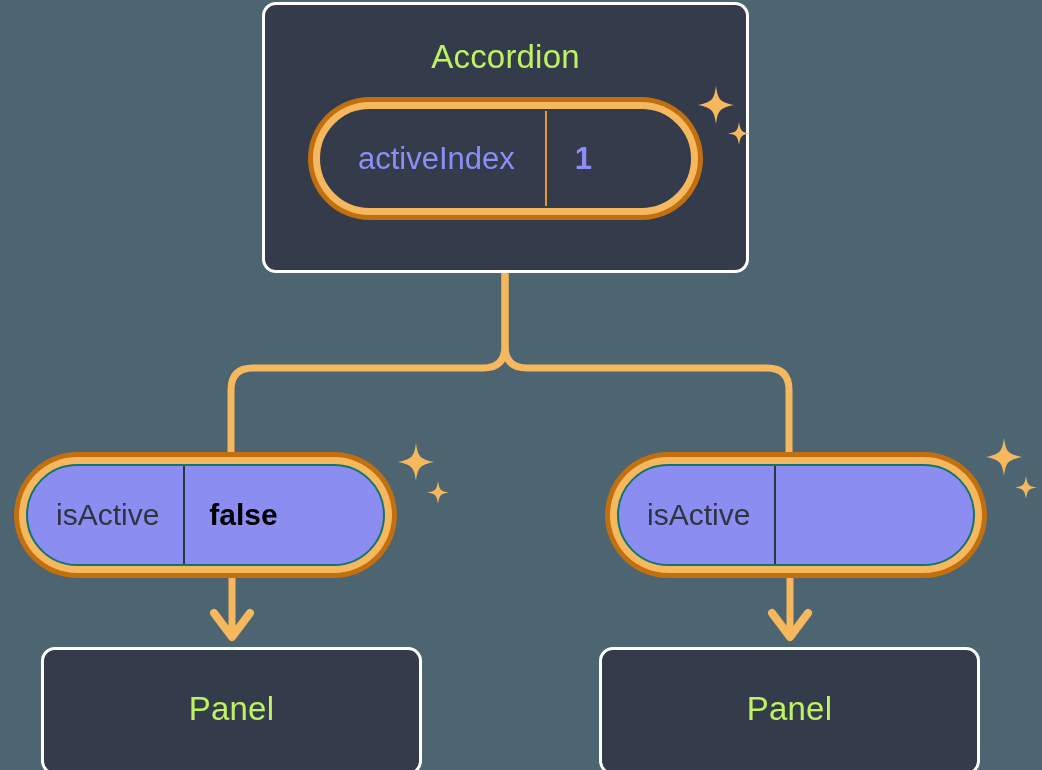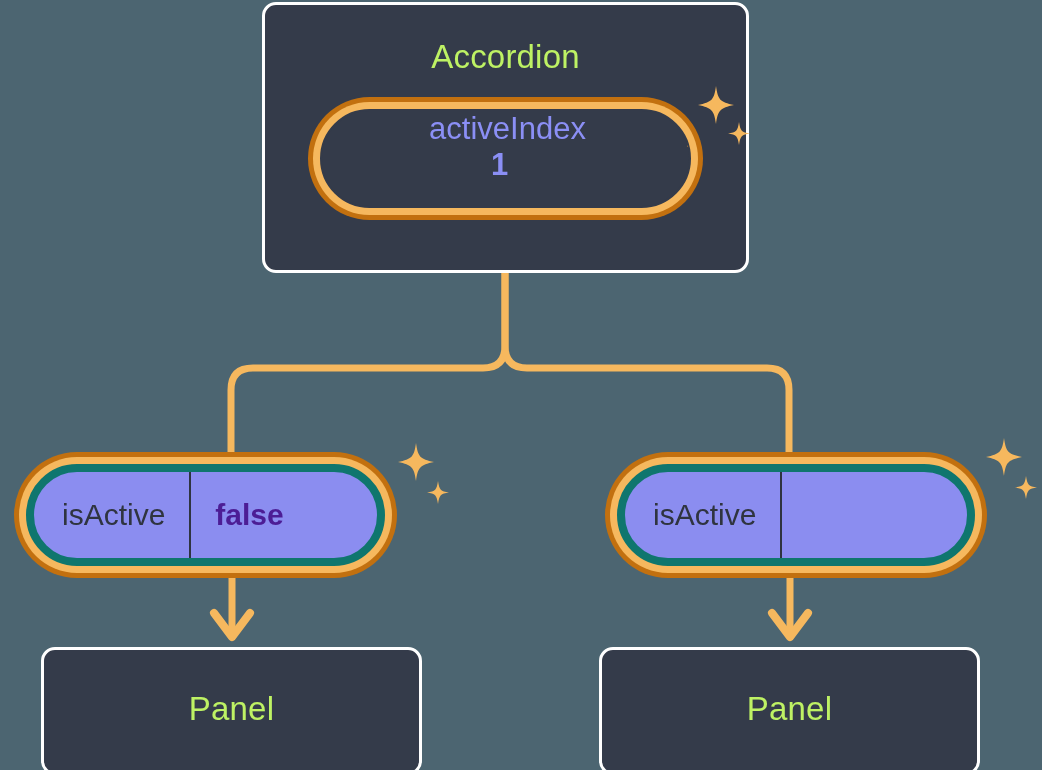--- a/index.html
+++ b/index.html
@@ -100,48 +100,47 @@
     display: flex;
     align-items: center;
     justify-content: center;
     white-space: nowrap;
   }
 
   
   .pill-dark .pill-body {
     background: #343b4a;
     border: 2px solid #343b4a;
-    flex-direction: column;
   }
   .pill-dark .pill-key {
     color: #8b8ff5;
     font-size: 31px;
     padding: 0 30px 0 36px;
     border-right: 2px solid #e79a34;
   }
   .pill-dark .pill-val {
     color: #8b8ff5;
     font-size: 31px;
     font-weight: bold;
     padding: 0 40px 0 28px;
   }
 
   
   .pill-purple .pill-body {
     background: #8b8df0;
-    border: 8px solid #0f766e;
+    border: 2px solid #0f766e;
   }
   .pill-purple .pill-key {
     color: #2f3440;
     font-size: 30px;
     padding: 0 24px 0 28px;
     border-right: 2px solid #2f3440;
   }
   .pill-purple .pill-val {
-    color: #4c1d95;
+    color: #000000;
     font-size: 30px;
     font-weight: bold;
     padding: 0 30px 0 24px;
   }
 
   #active-index-pill { left: 308px; top: 97px;  width: 395px; height: 123px; }
   #is-active-pill-left  { left: 14px;  top: 452px; width: 383px; height: 126px; }
   #is-active-pill-right { left: 605px; top: 452px; width: 382px; height: 126px; }
 
   

